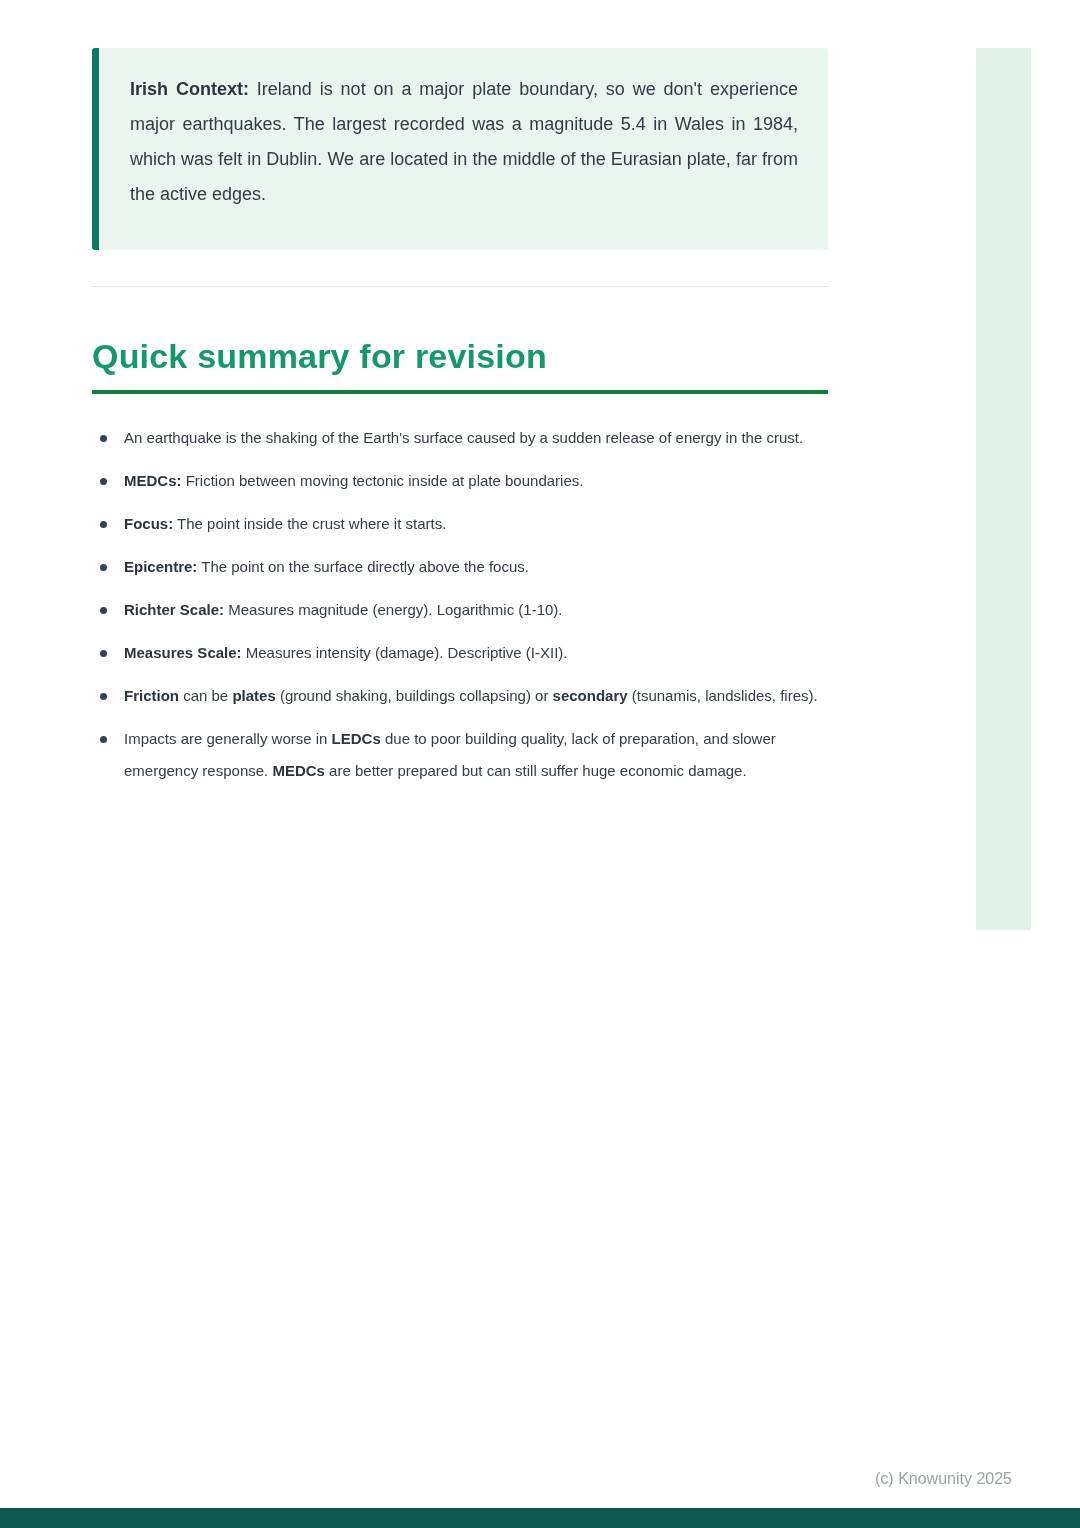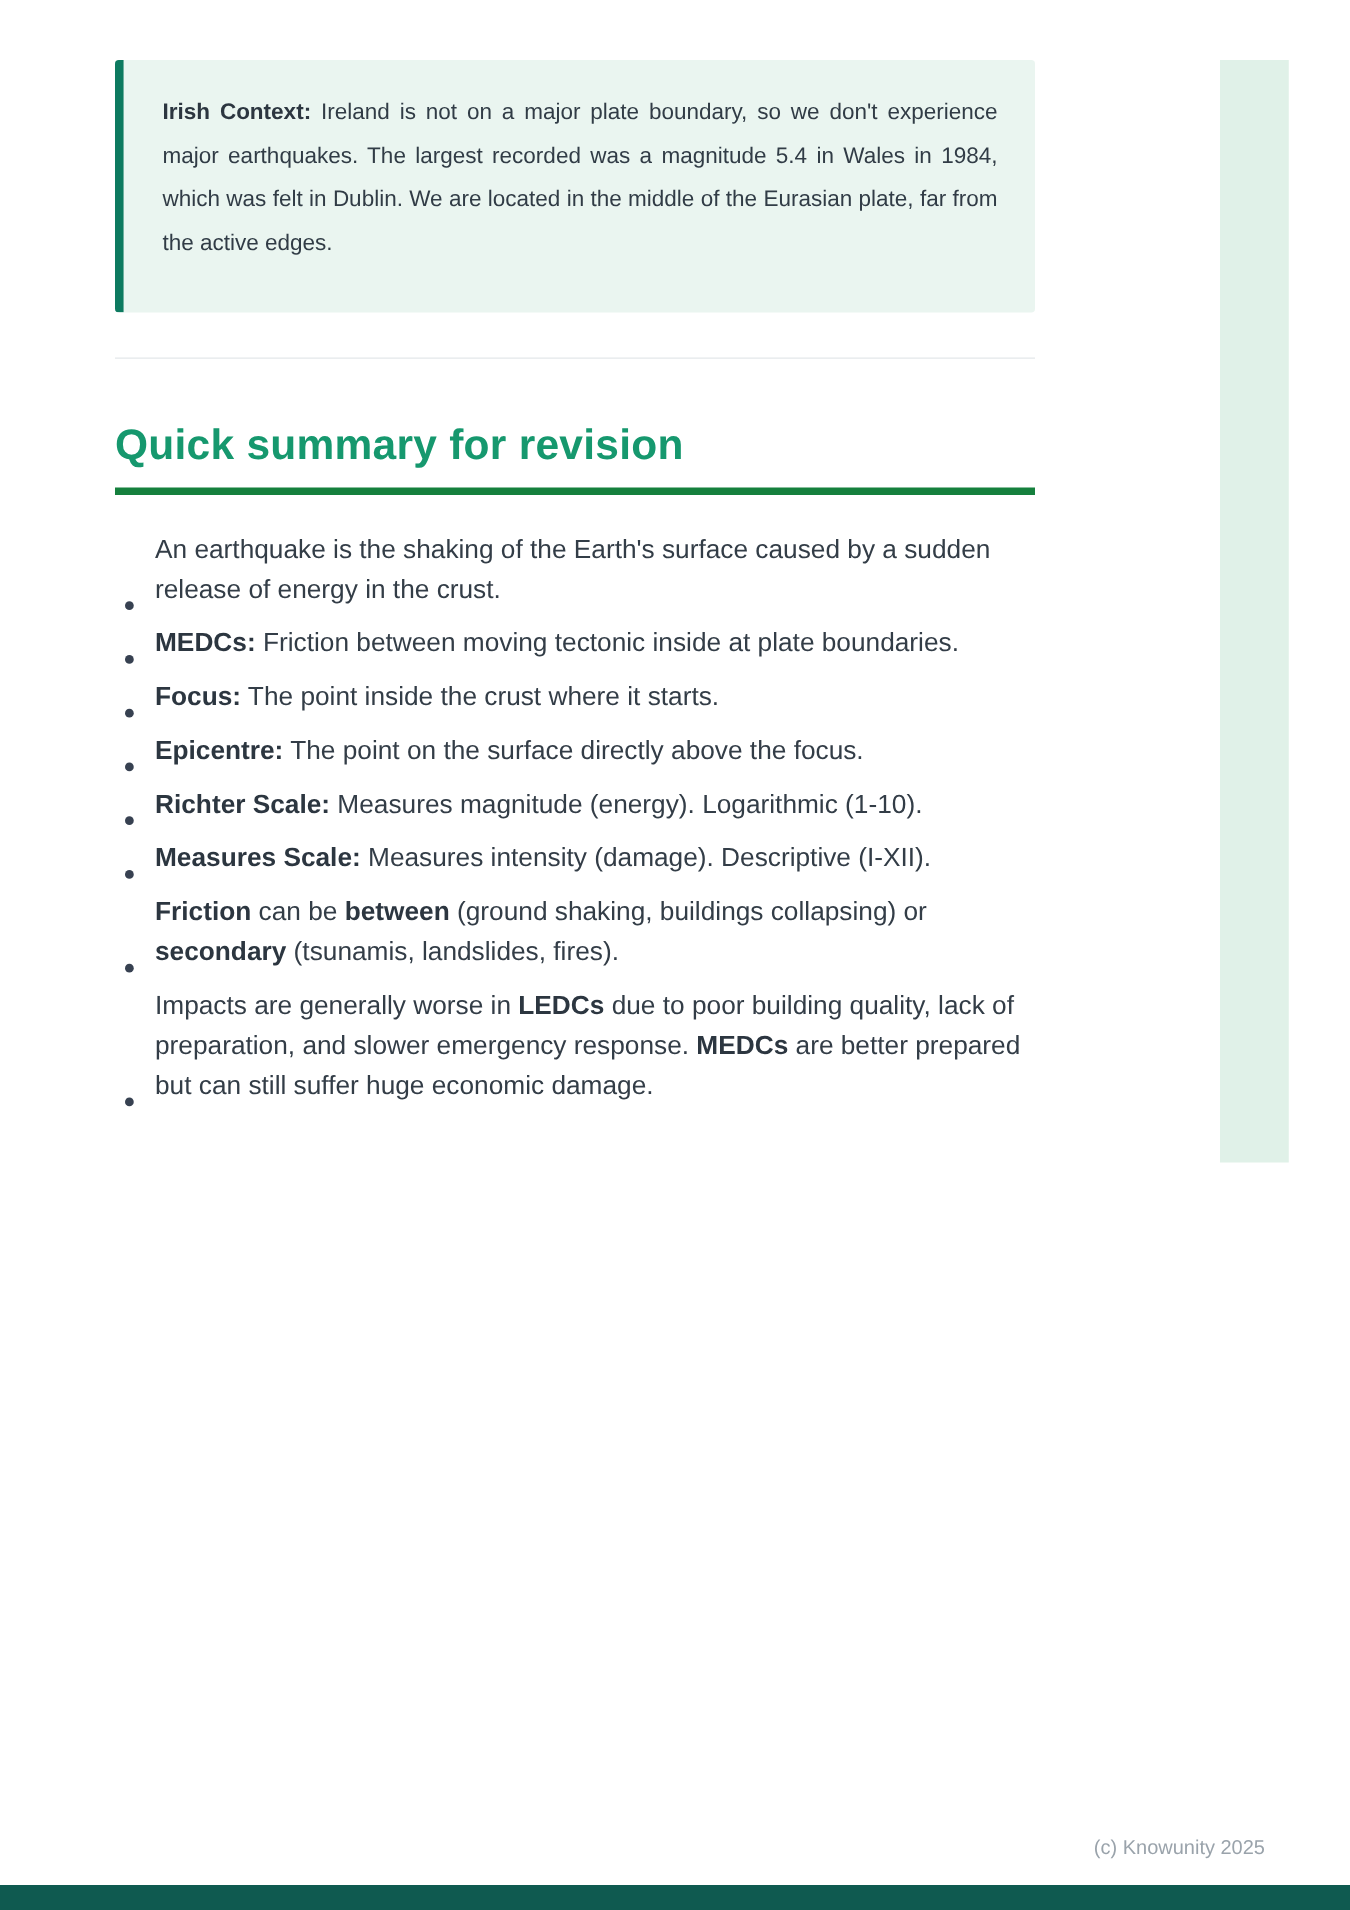--- a/index.html
+++ b/index.html
@@ -36,34 +36,34 @@
     border-top: 1px solid #e4e7ea;
     margin: 36px 0 0 0;
   }
   .section-heading {
     margin: 50px 0 0 0;
     font-size: 34px;
     line-height: 38px;
     font-weight: 700;
     color: #16986e;
     padding-bottom: 15px;
-    border-bottom: 6px solid #15803d;
+    border-bottom: 4px solid #15803d;
     letter-spacing: 0.2px;
   }
   .summary-list {
     list-style: none;
     margin: 28px 0 0 0;
     padding: 0;
   }
   .summary-list li {
     display: flex;
-    align-items: flex-end;
+    align-items: flex-start;
     gap: 17px;
     margin-bottom: 11px;
-    font-size: 21px;
+    font-size: 15px;
     line-height: 32px;
     color: #333d47;
   }
   .dot {
     flex: 0 0 auto;
     width: 7px;
     height: 7px;
     border-radius: 50%;
     background: #374151;
     margin-top: 13px;
@@ -136,21 +136,21 @@
         <span class="li-text"><b>Richter Scale:</b><span> Measures magnitude (energy). Logarithmic (1-10).</span></span>
       </li>
 
       <li>
         <span class="dot"></span>
         <span class="li-text"><b>Measures Scale:</b><span> Measures intensity (damage). Descriptive (I-XII).</span></span>
       </li>
 
       <li>
         <span class="dot"></span>
-        <span class="li-text"><b>Friction</b><span> can be </span><b>between</b><span> (ground shaking, buildings collapsing) or </span><b>secondary</b><span> (tsunamis, landslides, fires).</span></span>
+        <span class="li-text"><b>Friction</b><span> can be </span><b>plates</b><span> (ground shaking, buildings collapsing) or </span><b>secondary</b><span> (tsunamis, landslides, fires).</span></span>
       </li>
 
       <li>
         <span class="dot"></span>
         <span class="li-text"><span>Impacts are generally worse in </span><b>LEDCs</b><span> due to poor building quality, lack of preparation, and slower emergency response. </span><b>MEDCs</b><span> are better prepared but can still suffer huge economic damage.</span></span>
       </li>
 
     </ul>
   </div>
 

